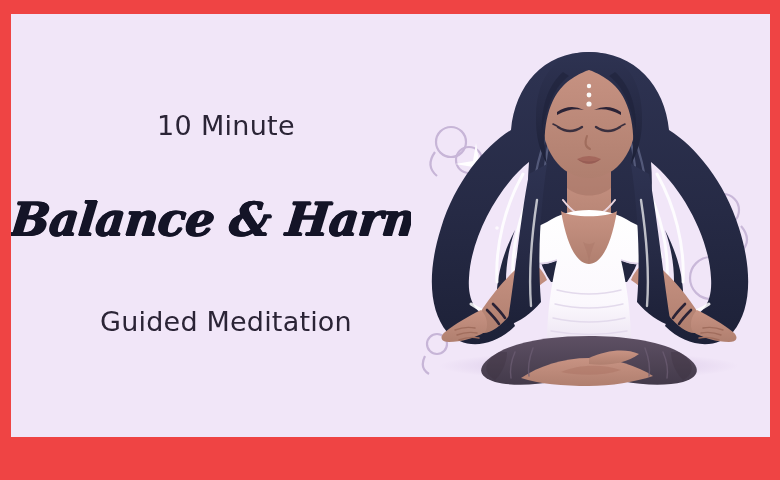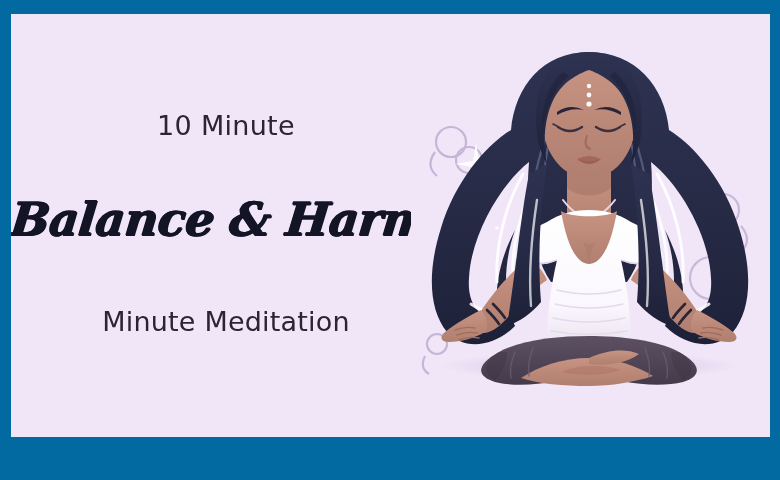--- a/index.html
+++ b/index.html
@@ -12,21 +12,21 @@
     height: 480px;
     overflow: hidden;
     font-family: "Liberation Sans", sans-serif;
   }
 
   
   #video-frame {
     position: relative;
     width: 780px;
     height: 480px;
-    background: #0369a1;
+    background: #ef4444;
   }
 
   
   #slide {
     position: absolute;
     left: 11px;
     top: 14px;
     width: 759px;
     height: 423px;
     background: #f1e6f8;
@@ -102,21 +102,21 @@
 
 <div id="video-frame">
 
   <div id="slide">
 
     <div id="text-block">
       <div id="eyebrow-text">10 Minute</div>
 
       <div id="headline-text">Balance &amp; Harmony</div>
 
-      <div id="subhead-text">Minute Meditation</div>
+      <div id="subhead-text">Guided Meditation</div>
     </div>
 
     <div id="illustration">
       <svg width="359" height="423" viewBox="0 0 359 423" xmlns="http://www.w3.org/2000/svg">
         <defs>
           <linearGradient id="hairGrad" x1="0" y1="0" x2="0" y2="1">
             <stop offset="0%" stop-color="#2e3352"></stop>
             <stop offset="55%" stop-color="#262a45"></stop>
             <stop offset="100%" stop-color="#1d2138"></stop>
           </linearGradient>

